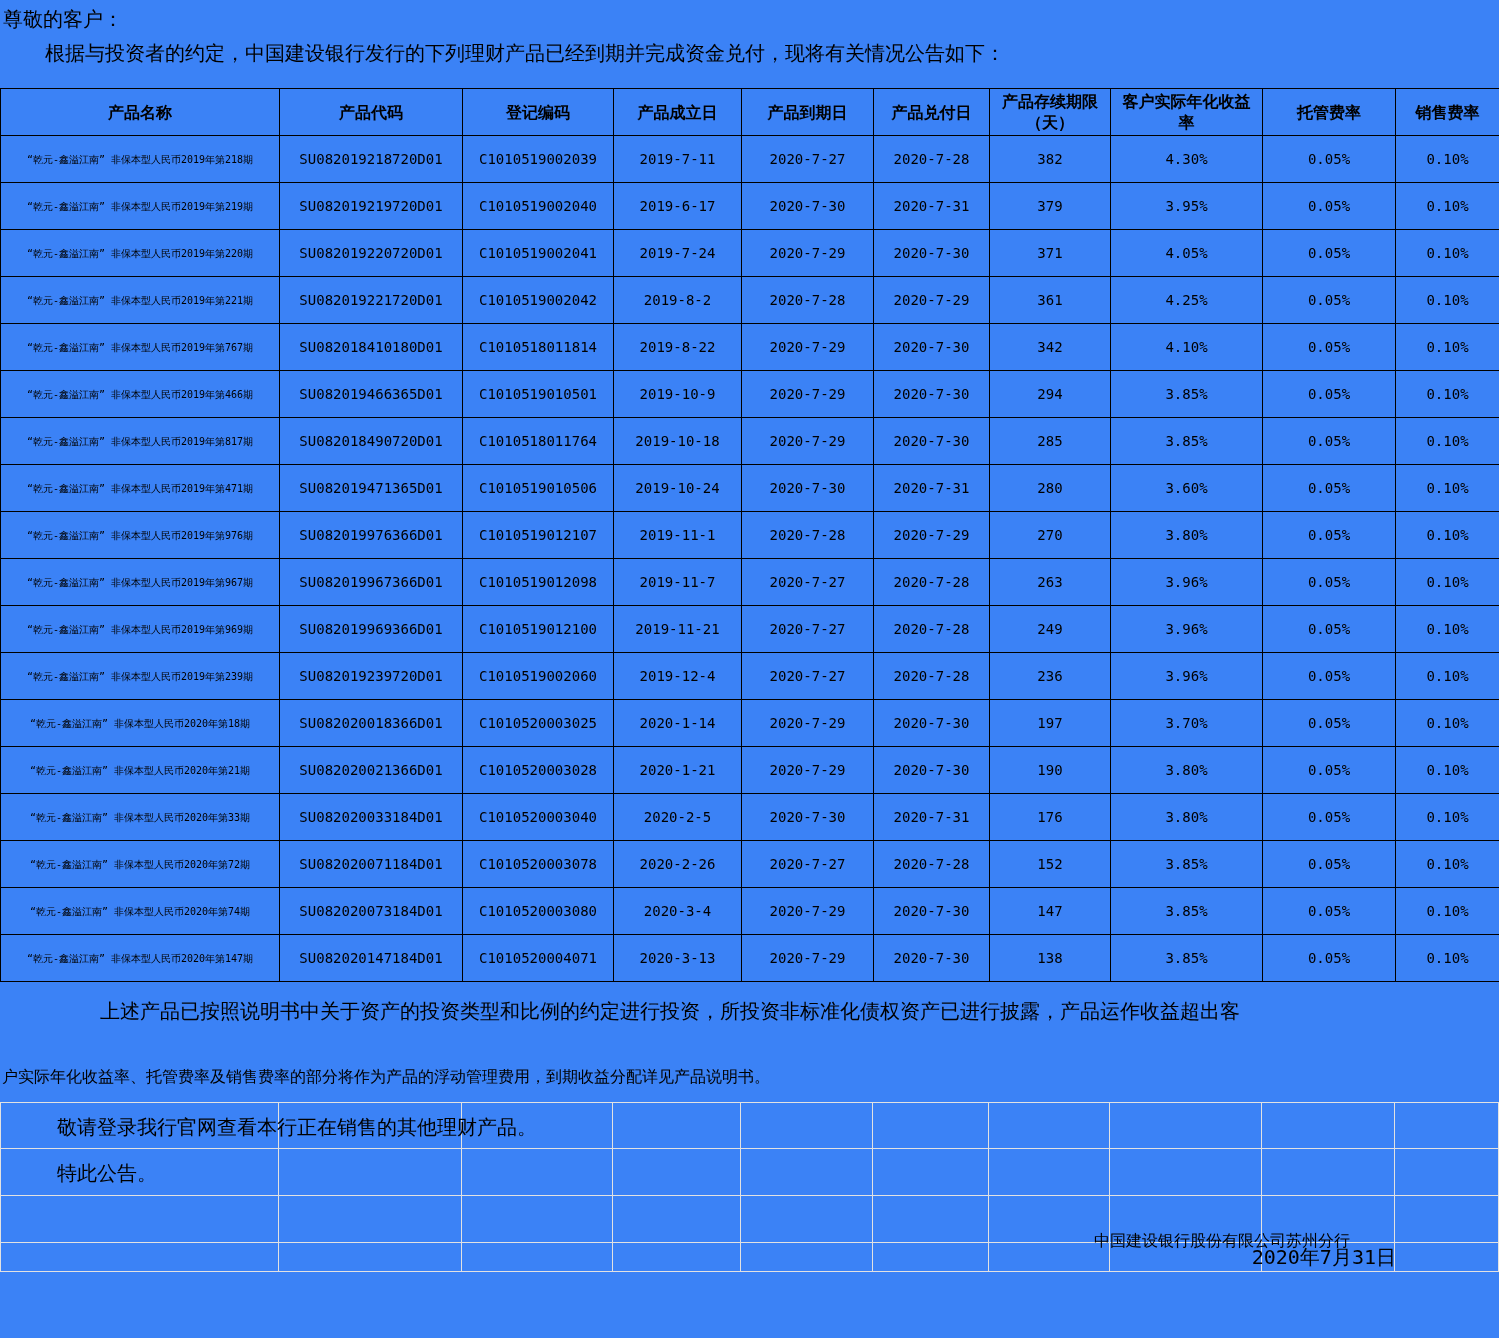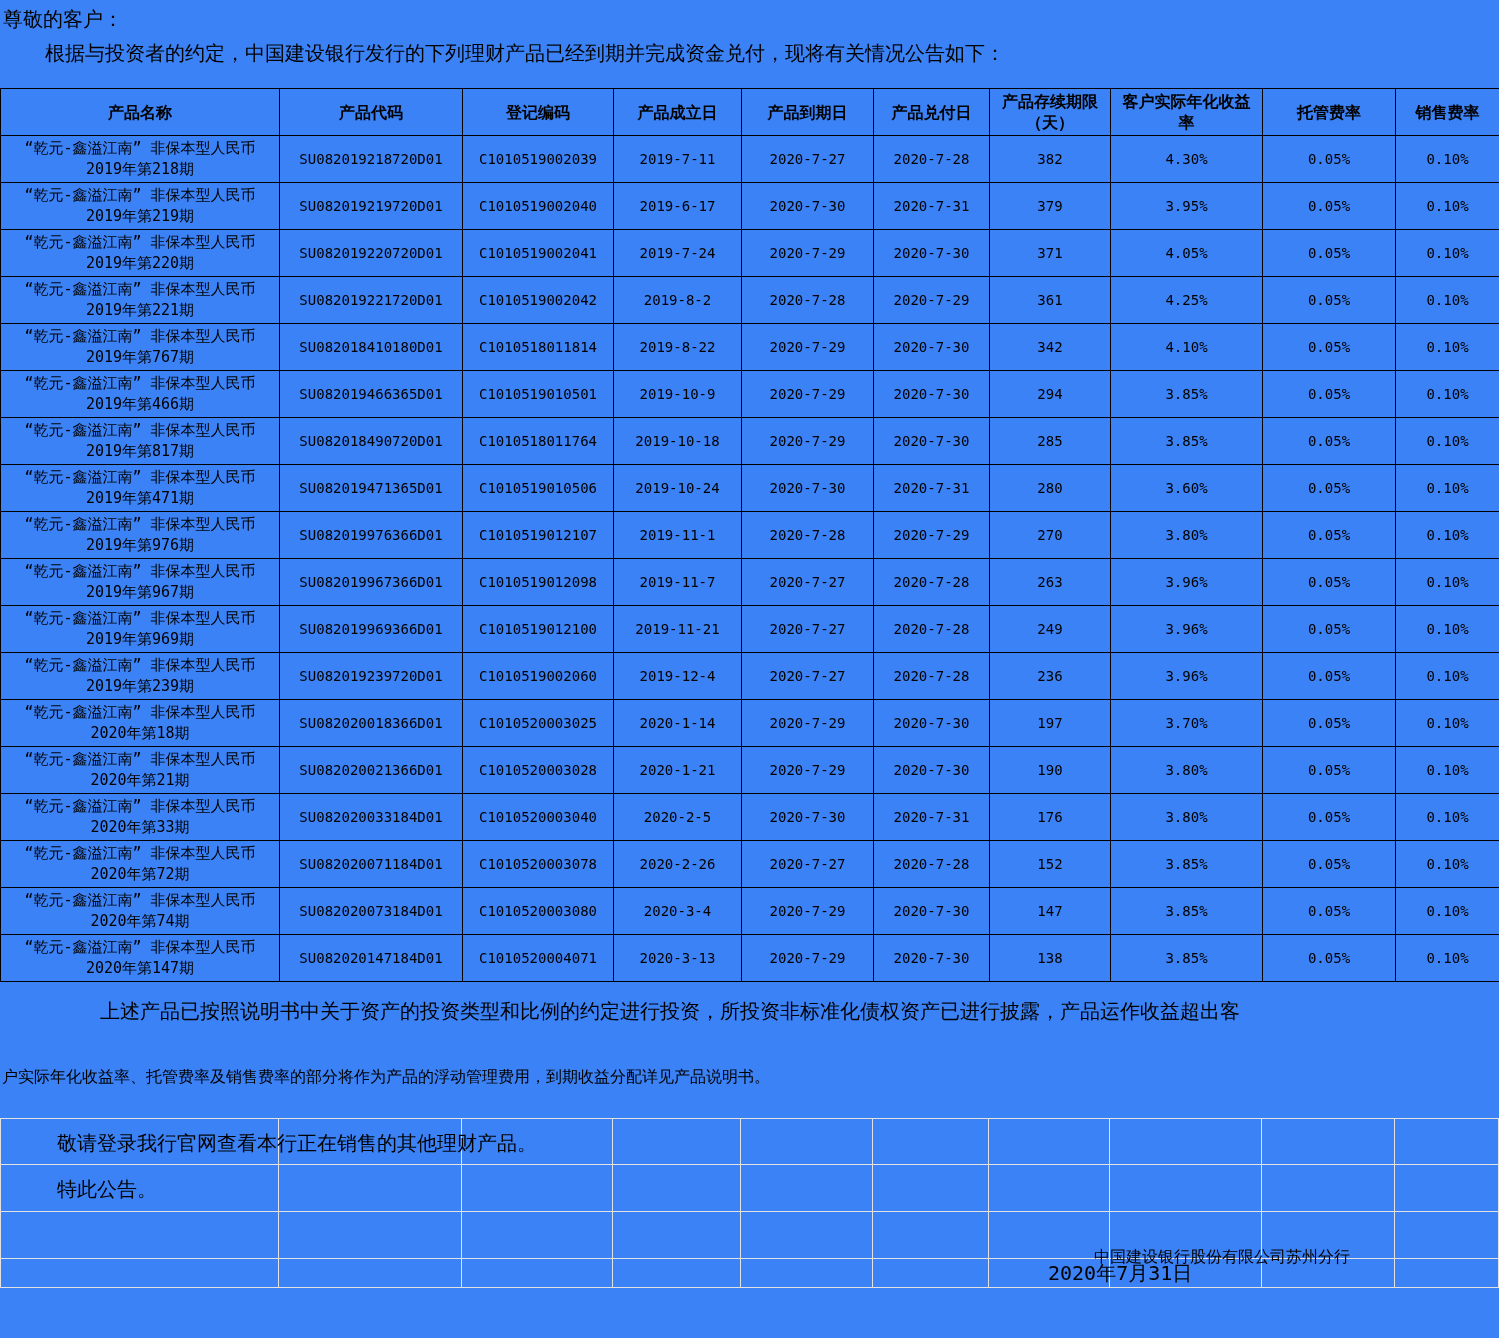--- a/index.html
+++ b/index.html
@@ -19,40 +19,40 @@
   table.products col.c6{width:121px}
   table.products col.c7{width:152px}
   table.products col.c8{width:133px}
   table.products col.c9{width:104px}
   table.products tr{height:47px;padding-left:40px;}
   table.products th, table.products td{
     border:1px solid #000;text-align:center;vertical-align:middle;
     padding:2px 6px;overflow:hidden;
   }
   table.products th{font-size:16px;font-weight:bold;line-height:21px;}
-  td.name-cell{font-size:15px;line-height:21px;}
+  td.name-cell{font-size:10px;line-height:21px;}
   td.data-cell{font-size:14px;line-height:18px;}
 
   .fp1{font-size:20px;line-height:26px;margin:16px 0 0 100px;}
   .fp2{font-size:16px;line-height:26px;margin:40px 0 0 2px;}
 
-  .bottom-region{position:relative;width:1499px;margin-top:28px;height:172px;}
+  .bottom-region{position:relative;width:1499px;margin-top:12px;height:172px;}
   .excel-grid{
     position:absolute;top:0;left:0;
     display:grid;
     grid-template-columns:279px 183px 151px 128px 132px 116px 121px 152px 133px 104px;
     grid-template-rows:47px 47px 47px 29px;
   }
   .excel-grid .gcell{border-right:1px solid #e2e2e2;border-bottom:1px solid #e2e2e2;}
   .excel-grid .gcell.first-col{border-left:1px solid #e2e2e2;}
   .excel-grid .gcell.first-row{border-top:1px solid #e2e2e2;}
   .fp3{position:absolute;top:12px;left:57px;font-size:20px;line-height:26px;}
   .fp4{position:absolute;top:58px;left:57px;font-size:20px;line-height:26px;}
   .sig-line{position:absolute;top:126px;left:1048px;width:348px;text-align:center;font-size:16px;line-height:26px;}
-  .sig-date{position:absolute;top:142px;left:1048px;width:348px;text-align:left;font-size:20px;line-height:26px;}
+  .sig-date{position:absolute;top:142px;left:1048px;width:348px;text-align:right;font-size:20px;line-height:26px;}
 </style>
 </head>
 <body>
 
 <div class="page">
 
   <div class="salutation">尊敬的客户：</div>
   <div class="intro-para">根据与投资者的约定，中国建设银行发行的下列理财产品已经到期并完成资金兑付，现将有关情况公告如下：</div>
 
   <table class="products">

